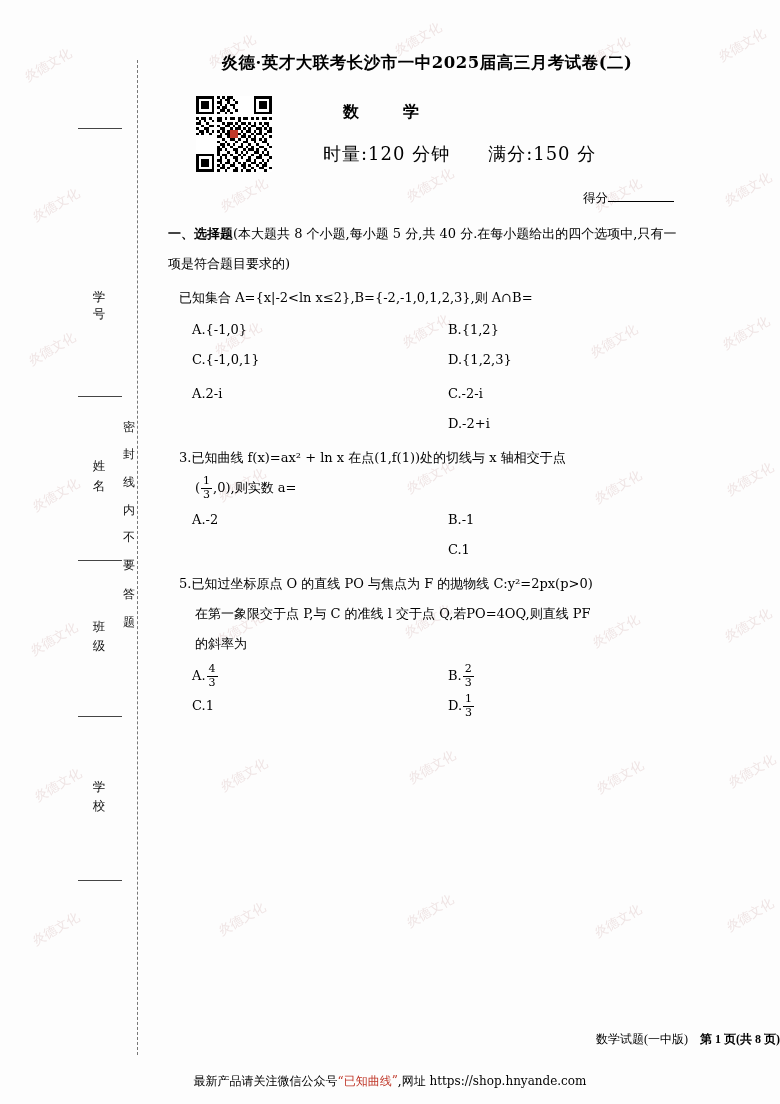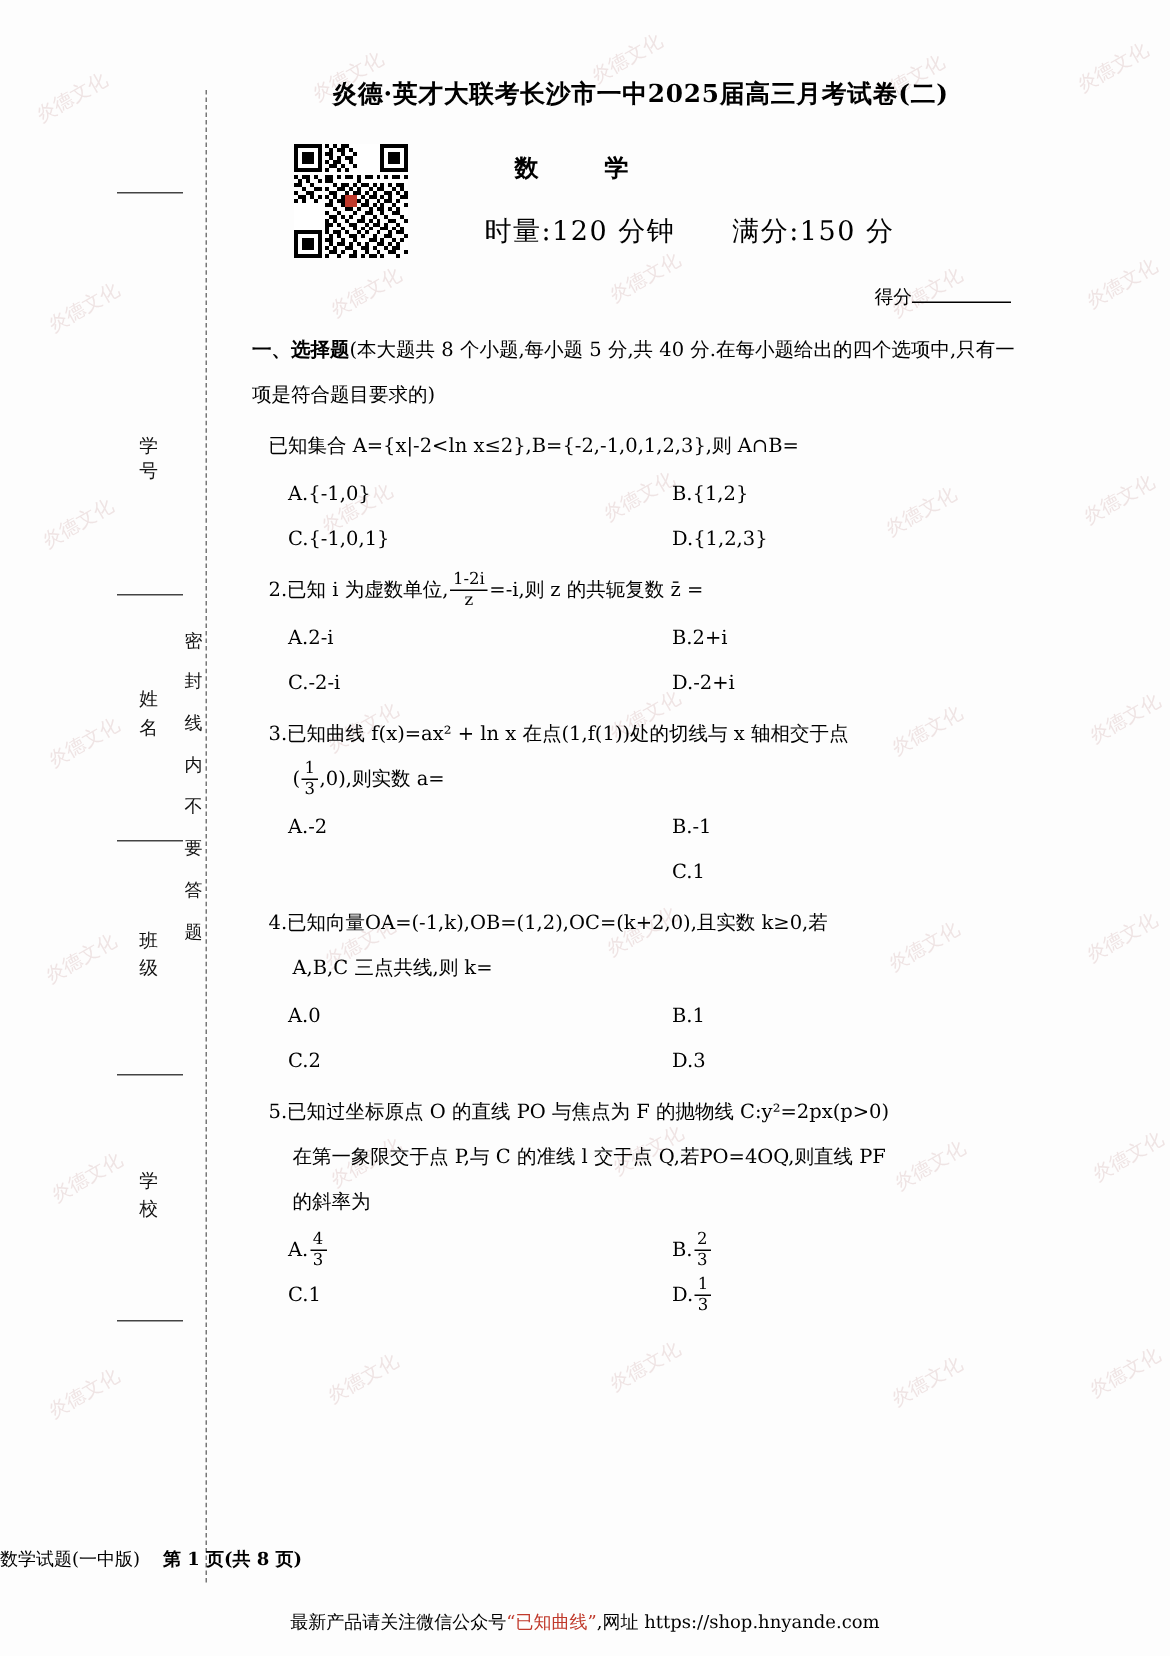--- a/index.html
+++ b/index.html
@@ -122,21 +122,21 @@
     vertical-align:middle;
     text-align:center;
     font-size:11px;
     line-height:1.15;
     margin:0 1px;
   }
   .frac .num{display:block;border-bottom:1px solid #000;padding:0 2px;}
   .frac .den{display:block;padding:0 2px;}
   .footer{
     position:absolute;left:0;right:0;bottom:56px;
-    text-align:left;font-size:12px;
+    text-align:right;font-size:12px;font-family:Liberation Serif, serif;
   }
   .footer .bold{font-weight:bold;}
   .ad{
     position:absolute;left:0;right:0;bottom:14px;
     text-align:center;font-size:12px;
   }
   .ad .red{color:#c0392b;}
 </style>
 </head>
 <body>
@@ -427,57 +427,41 @@
       <span class="stem">已知集合 A={x|-2&lt;ln x≤2},B={-2,-1,0,1,2,3},则 A∩B=</span>
       <div class="opts">
         <div class="opt">A.{-1,0}</div>
         <div class="opt">B.{1,2}</div>
         <div class="opt">C.{-1,0,1}</div>
         <div class="opt">D.{1,2,3}</div>
       </div>
     </div>
 
     <div class="q">
-      <span class="stem">
-        <span>2.</span><span>已知 i 为虚数单位,</span><span class="frac"><span class="num">1-2i</span><span class="den">z</span></span><span>=-i,则 z 的共轭复数 z̄ =</span>
-      </span>
       <div class="opts">
         <div class="opt">A.2-i</div>
-        <div class="opt">B.2+i</div>
         <div class="opt">C.-2-i</div>
         <div class="opt">D.-2+i</div>
       </div>
     </div>
 
     <div class="q">
       <span class="stem">
         <span>3.</span><span>已知曲线 f(x)=ax² + ln x 在点(1,f(1))处的切线与 x 轴相交于点</span>
       </span>
       <span class="stem indent">
         <span>(</span><span class="frac"><span class="num">1</span><span class="den">3</span></span><span>,0),则实数 a=</span>
       </span>
       <div class="opts">
         <div class="opt">A.-2</div>
         <div class="opt">B.-1</div>
         <div class="opt">C.1</div>
       </div>
     </div>
 
-    <div class="q">
-      <span class="stem">
-        <span>4.</span><span>已知向量OA=(-1,k),OB=(1,2),OC=(k+2,0),且实数 k≥0,若</span>
-      </span>
-      <span class="stem indent">A,B,C 三点共线,则 k=</span>
-      <div class="opts">
-        <div class="opt">A.0</div>
-        <div class="opt">B.1</div>
-        <div class="opt">C.2</div>
-        <div class="opt">D.3</div>
-      </div>
-    </div>
 
     <div class="q">
       <span class="stem">
         <span>5.</span><span>已知过坐标原点 O 的直线 PO 与焦点为 F 的抛物线 C:y²=2px(p&gt;0)</span>
       </span>
       <span class="stem indent">在第一象限交于点 P,与 C 的准线 l 交于点 Q,若PO=4OQ,则直线 PF</span>
       <span class="stem indent">的斜率为</span>
       <div class="opts">
         <div class="opt">
           <span>A.</span><span class="frac"><span class="num">4</span><span class="den">3</span></span>

